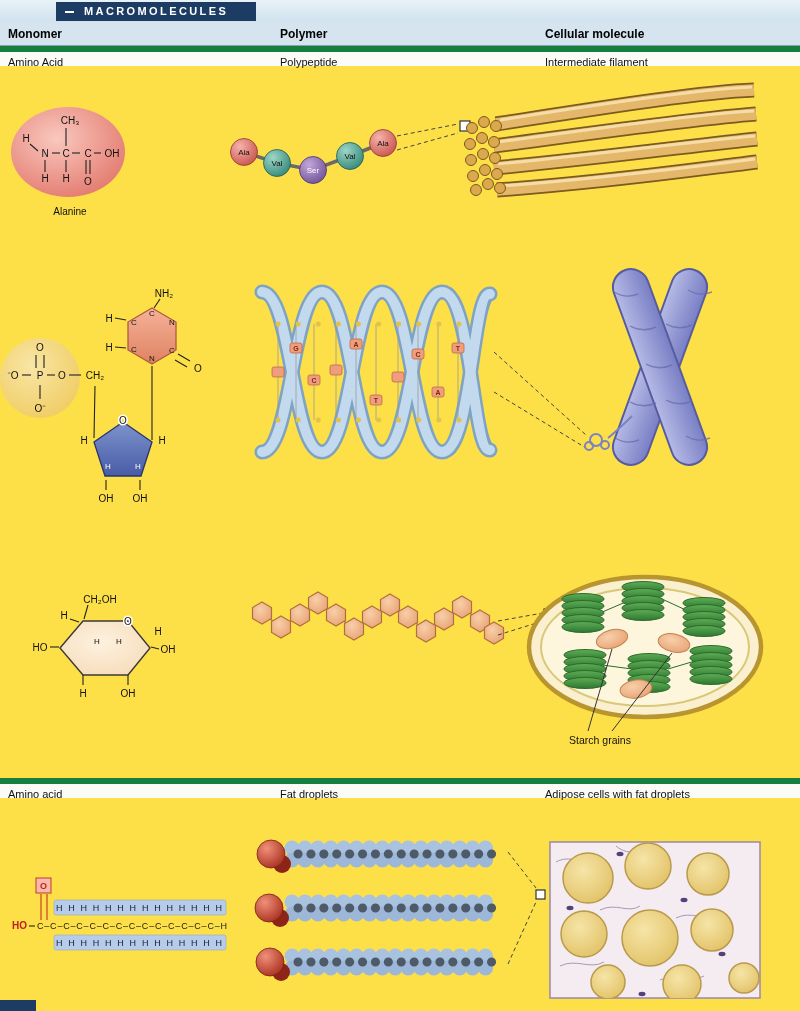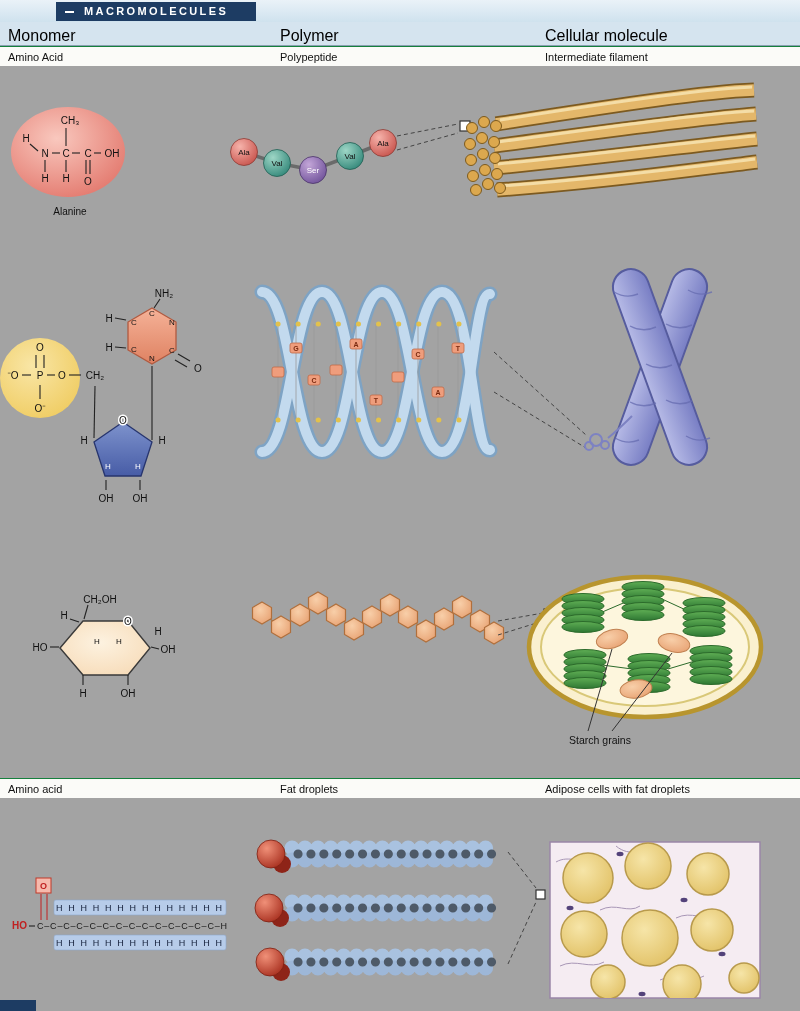--- a/index.html
+++ b/index.html
@@ -1,26 +1,26 @@
 <!DOCTYPE html>
 <html><head>
 <meta charset="utf-8">
 <style>
   *{margin:0;padding:0;box-sizing:border-box}
   body{font-family:"Liberation Sans",sans-serif;background:#fff}
-  .page{position:relative;width:800px;height:1011px;background:#a3a3a3;overflow:hidden}
+  .page{position:relative;width:800px;height:1011px;background:#fde047;overflow:hidden}
   .topbar{position:absolute;top:0;left:0;width:800px;height:22px;background:linear-gradient(#eaf2f8,#cfe2ee)}
   .title-box{position:absolute;top:2px;left:56px;width:200px;height:19px;background:#1d3c63;color:#fff;
     font-size:11px;font-weight:bold;letter-spacing:2.4px;line-height:19px;padding-left:28px}
   .title-dash{position:absolute;left:9px;top:9px;width:9px;height:2px;background:#fff}
   .colhead{position:absolute;top:22px;left:0;width:800px;height:24px;background:#d5e4ef;
-    border-bottom:1px solid #8aa0b2;font-weight:normal;font-size:16px;color:#000}
+    border-bottom:1px solid #8aa0b2;font-weight:bold;font-size:12px;color:#000}
   .colhead span{position:absolute;top:5px;white-space:nowrap}
   .rowlabels{position:absolute;left:0;width:800px;height:20px;background:#fbfbf8;
-    border-top:1px solid #15803d;font-size:11px;color:#111}
+    border-top:6px solid #15803d;font-size:11px;color:#111}
   .rowlabels span{position:absolute;top:4px;white-space:nowrap}
   .c1{left:8px}.c2{left:280px}.c3{left:545px}
   svg.illus{position:absolute;left:0}
   text{font-family:"Liberation Sans",sans-serif}
   .t{font-size:10px;fill:#111;text-anchor:middle}
   .ts{font-size:8px;fill:#111;text-anchor:middle}
   .tw{fill:#fff}
   .halo{paint-order:stroke;stroke:#fff;stroke-width:3px}
   .bond{stroke:#222;stroke-width:1.1}
   .dashl{stroke:#444;stroke-width:1;stroke-dasharray:4 3;fill:none}

